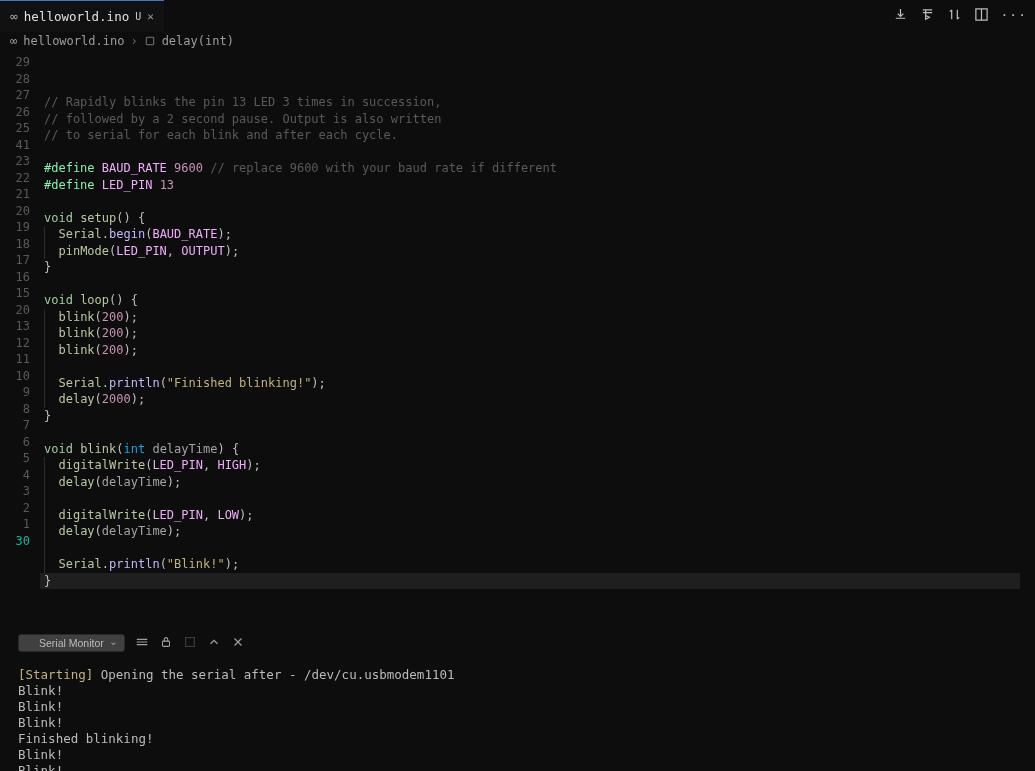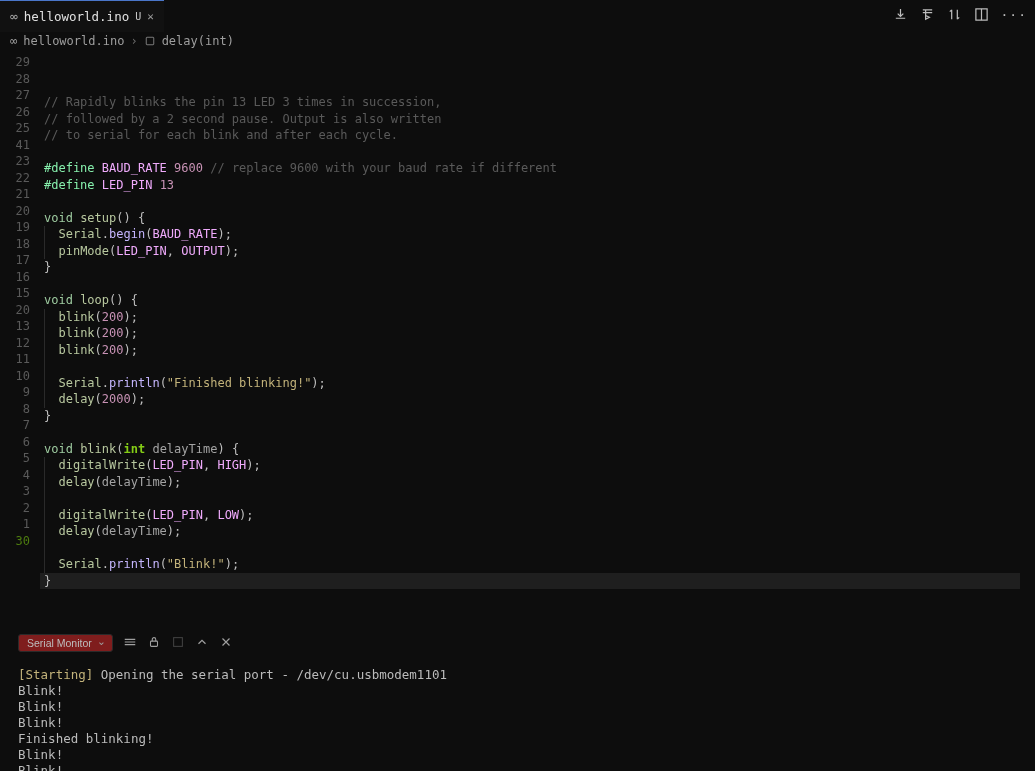--- a/index.html
+++ b/index.html
@@ -61,36 +61,36 @@
     padding-bottom: 40px;
   }
   .gutter {
     text-align: right;
     color: #5a5a5a;
     padding: 0 14px 0 8px;
     user-select: none;
     min-width: 44px;
   }
   .gutter div { height: 16.5px; }
-  .gutter .current { color: #4d7c0f; }
+  .gutter .current { color: #14b8a6; }
   .code { white-space: pre; margin-top: 40px; }
   .code-line { height: 16.5px; position: relative; }
   .indent-guide {
     position: absolute;
     left: 0; top: 0; bottom: 0;
     border-left: 1px solid #2a2a2a;
   }
   .code-line.current { background: #1f1f1f; width: 980px; margin-left: -4px; padding-left:4px;}
   
   .c-comment { color: #5a5a5a; }
   .c-define  { color: #86efac; }
   .c-macro   { color: #f0abfc; }
   .c-num     { color: #c892b5; }
   .c-type    { color: #9ecba0; text-align: center; }
-  .c-kw      { color: #84cc16; font-weight: bold; }
+  .c-kw      { color: #0ea5e9; }
   .c-fn      { color: #b8c89f; }
   .c-var     { color: #b8c89f; }
   .c-param   { color: #a3a3a3; }
   .c-punct   { color: #bfbfbf; }
   .c-member  { color: #c4b5fd; }
   .c-str     { color: #c2b27a; }
   
   .panel {
     background: #0d0d0d;
     border-top: 0;
@@ -103,25 +103,25 @@
     height: 28px;
     font-size: 10.5px;
     gap: 22px;
     color: #8a8a8a;
     justify-content: space-between;
   }
   .panel-tabs .left { display:flex; gap: 22px; align-items: center;}
   .panel-tab.active { color: #e0e0e0; border-bottom: 1px solid #e0e0e0; padding-bottom:4px; margin-bottom:-5px;}
   .panel-actions { display:flex; gap: 10px; align-items: center; color:#a0a0a0;}
   .dropdown {
-    background: #7f1d1d;
+    background: #404040;
     border: 1px solid #2a2a2a;
     color: #bdbdbd;
     font-size: 10.5px;
-    padding: 2px 20px 2px 8px;
+    padding: 2px 20px 2px 20px;
     border-radius: 3px;
     position: relative;
   }
   .dropdown::after {
     content: "⌄"; position: absolute; right: 6px; top: 0; color: #9e9e9e;
   }
   .panel-actions svg { width: 14px; height: 14px; }
   .panel-output {
     font-family: "Menlo","Consolas",monospace;
     font-size: 12.5px;
@@ -232,21 +232,21 @@
           </svg></span>
       <span><svg viewBox="0 0 16 16" stroke="currentColor" fill="none" stroke-width="1.4">
             <path d="M4 10l4-4 4 4"></path>
           </svg></span>
       <span><svg viewBox="0 0 16 16" stroke="currentColor" fill="none" stroke-width="1.4">
             <path d="M4 4l8 8M12 4l-8 8"></path>
           </svg></span>
     </div>
   </div>
   <div class="panel-output" id="panel-output">
-      <div><span class="out-start">[Starting]</span><span class="out-line"> Opening the serial port - /dev/cu.usbmodem1101</span></div>
+      <div><span class="out-start">[Starting]</span><span class="out-line"> Opening the serial after - /dev/cu.usbmodem1101</span></div>
       <div class="out-line">Blink!</div>
       <div class="out-line">Blink!</div>
       <div class="out-line">Blink!</div>
       <div class="out-line">Finished blinking!</div>
       <div class="out-line">Blink!</div>
       <div class="out-line">Blink!</div>
       <div class="out-line">Blink!</div>
       <div class="out-line">Finished blinking!</div>
     </div>
 </div>

